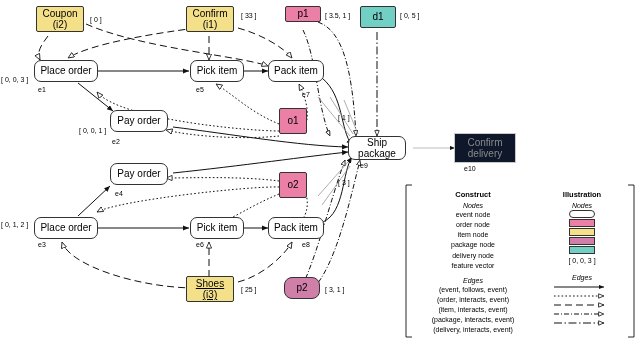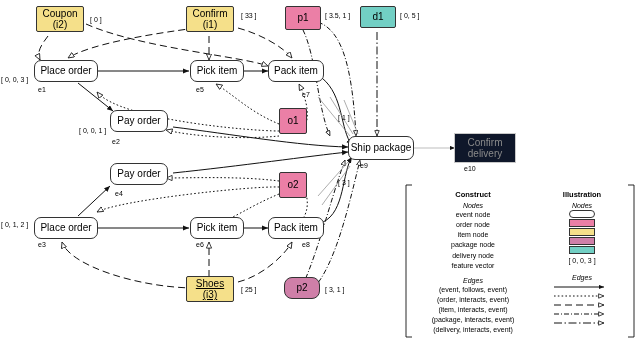--- a/index.html
+++ b/index.html
@@ -159,21 +159,21 @@
   <div class="node item" style="left:36px; top:6px; width:48px; height:26px;">
     <span>Coupon</span>
     <span>(i2)</span>
   </div>
 
   <div class="node item" style="left:186px; top:6px; width:48px; height:26px;">
     <span>Confirm</span>
     <span>(i1)</span>
   </div>
 
-  <div class="node order" style="left:285px; top:6px; width:36px; height:24px;">
+  <div class="node order" style="left:285px; top:6px; width:36px; height:16px;">
     <span>p1</span>
   </div>
 
   <div class="node deliv" style="left:360px; top:6px; width:36px; height:22px;">
     <span>d1</span>
   </div>
 
   <div class="node ev" style="left:34px; top:60px; width:64px; height:22px;">
     <span>Place order</span>
   </div>
@@ -187,21 +187,21 @@
   </div>
 
   <div class="node ev" style="left:110px; top:110px; width:58px; height:22px;">
     <span>Pay order</span>
   </div>
 
   <div class="node order" style="left:279px; top:108px; width:28px; height:26px;">
     <span>o1</span>
   </div>
 
-  <div class="node ev" style="left:348px; top:136px; width:66px; height:24px;">
+  <div class="node ev" style="left:348px; top:136px; width:58px; height:24px;">
     <span>Ship package</span>
   </div>
 
   <div class="node ghost" style="left:454px; top:133px; width:62px; height:30px;">
     <span>Confirm</span>
     <span>delivery</span>
   </div>
 
   <div class="node ev" style="left:110px; top:163px; width:58px; height:22px;">
     <span>Pay order</span>

